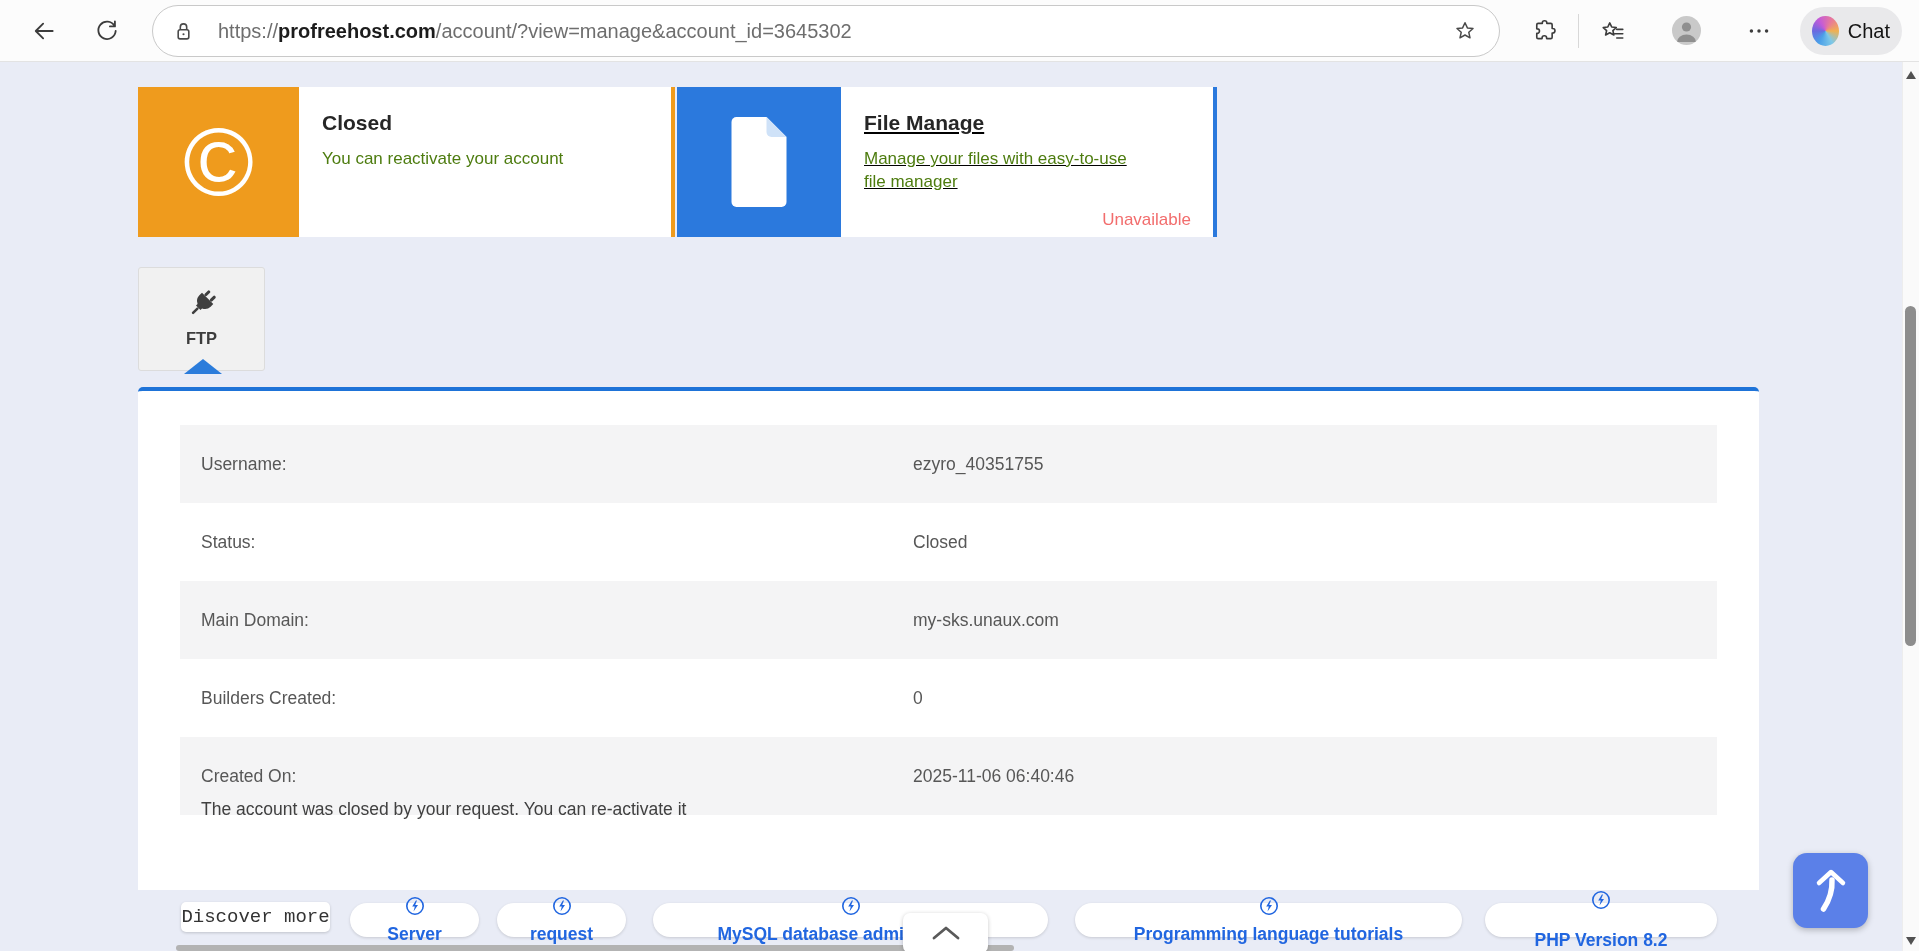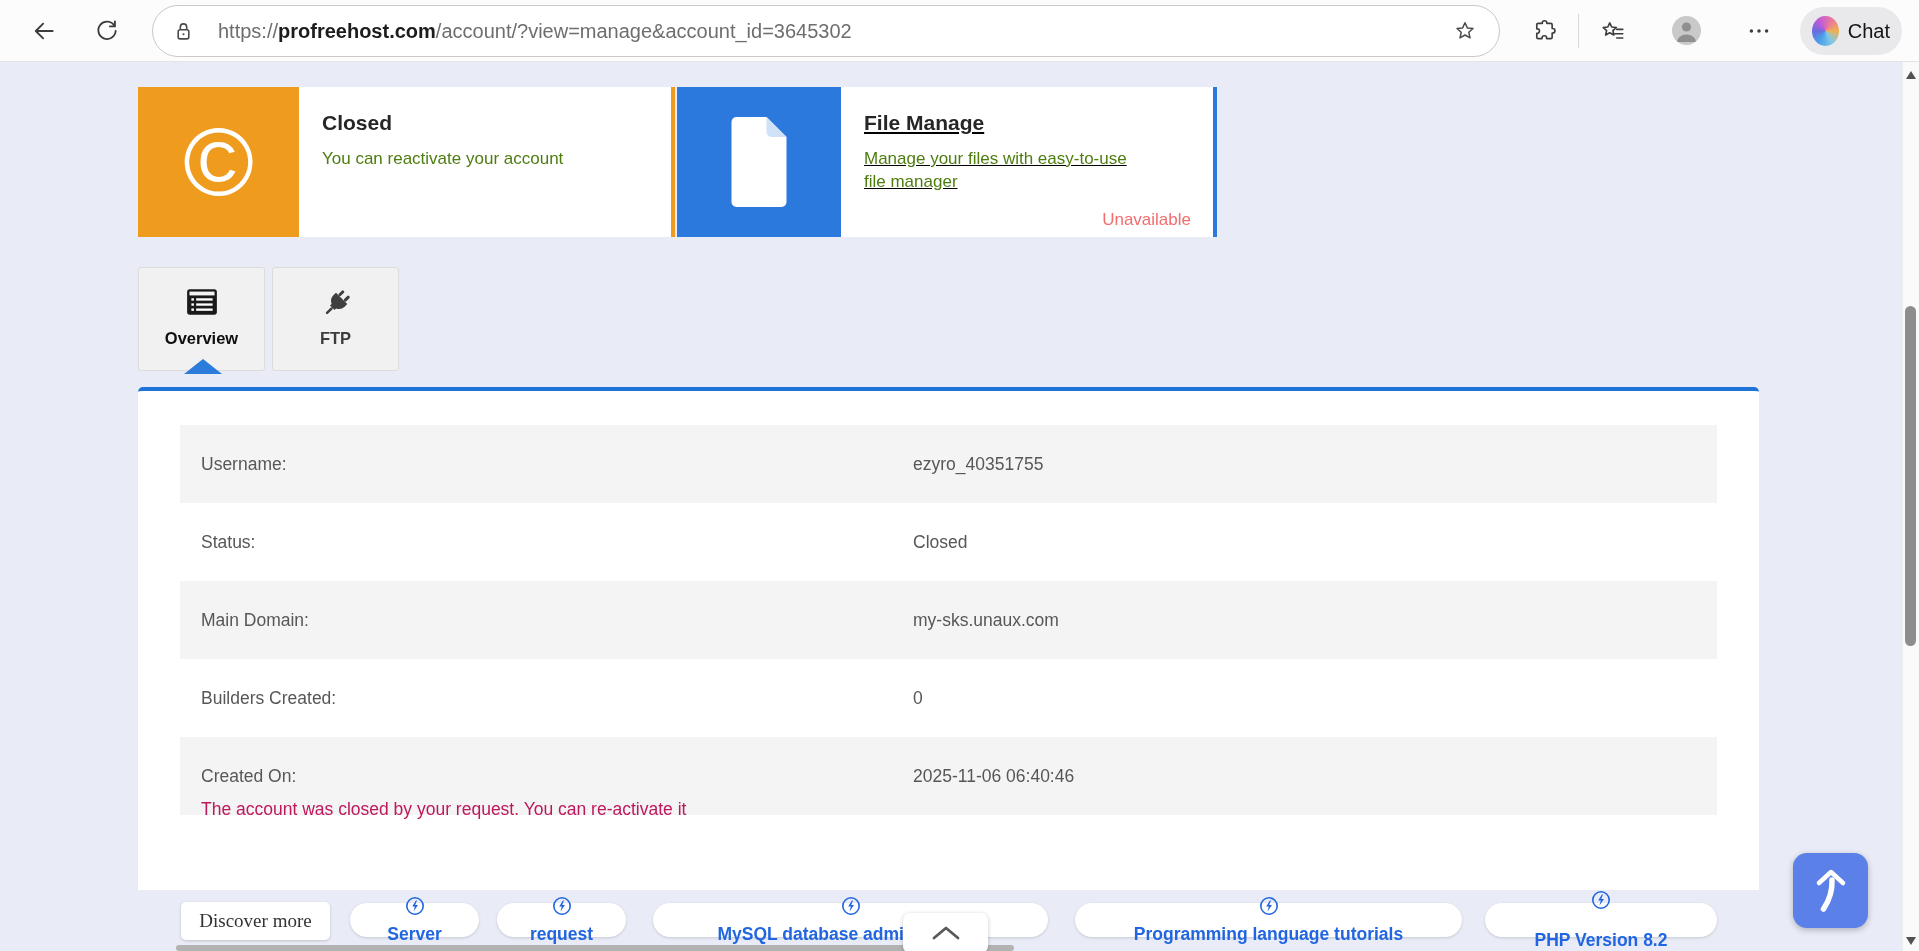--- a/index.html
+++ b/index.html
@@ -55,26 +55,26 @@
   .tab-pointer { position:absolute; left:184px; top:297px; width:0; height:0;
                  border-left:19px solid transparent; border-right:19px solid transparent;
                  border-bottom:15px solid #2b7cdb; }
   
   .panel { position:absolute; left:138px; top:325px; width:1621px; height:503px; background:#fff;
            border-top:4px solid #1e73d8; border-radius:5px 5px 0 0; }
   .rows { position:absolute; left:42px; top:34px; width:1537px; }
   .row { height:78px; display:flex; align-items:center; padding-left:21px; font-size:17.5px; color:#575757; }
   .row:nth-child(odd) { background:#f4f4f5; }
   .row .lbl { width:712px; flex:none; }
-  .panel-msg { position:absolute; left:63px; top:408px; font-size:17.5px; color:#be185d; }
-  
-  .discover-box { position:absolute; left:181px; top:840px; width:149px; height:38px; background:#fff;
+  .panel-msg { position:absolute; left:63px; top:408px; font-size:17.5px; color:#404040; }
+  
+  .discover-box { position:absolute; left:181px; top:840px; width:149px; height:30px; background:#fff;
                   border-radius:5px; box-shadow:0 1px 3px rgba(0,0,0,.18);
                   display:flex; align-items:center; justify-content:center;
-                  font-family:Liberation Serif, serif; font-size:19px; color:#333; }
+                  font-family:Liberation Mono, monospace; font-size:19px; color:#333; }
   .chip { position:absolute; top:841px; height:34px; border-radius:18px; background:#fff;
           box-shadow:0 1px 3px rgba(0,0,0,.15); display:flex; align-items:center; justify-content:center;
           gap:8px; color:#2166e0; font-weight:700; font-size:17.5px; cursor:pointer; white-space:nowrap;flex-direction:column; }
   .chip svg { flex:none; }
   .chip-server { left:350px; width:129px; }
   .chip-servers { left:497px; width:129px; }
   .chip-mysql { left:653px; width:395px; }
   .chip-prog { left:1075px; width:387px; }
   .chip-php { left:1485px; width:232px;gap:20px; }
   .hstrip { position:absolute; left:176px; top:883px; width:838px; height:6px; background:#b3b3b3; border-radius:3px; }
@@ -186,35 +186,20 @@
       </div>
       <div class="card-body">
         <div class="card-title">File Manage</div>
         <div class="card-desc">Manage your files with easy-to-use file manager</div>
         <div class="unavailable">Unavailable</div>
       </div>
     </div>
     <div class="accent accent2"></div>
 
     <div class="tabs">
-      <div class="tab active">
-        <div class="t-icon">
-          <svg width="34" height="30" viewBox="0 0 32 28">
-            <rect x="2" y="2" width="28" height="24" rx="2.5" fill="#1a1a1a"></rect>
-            <rect x="4.2" y="4.2" width="23.6" height="3.6" fill="#ffffff" opacity=".95"></rect>
-            <rect x="6" y="10.5" width="2.4" height="2.2" fill="#ffffff"></rect>
-            <rect x="10.5" y="10.5" width="15.5" height="2.2" fill="#ffffff"></rect>
-            <rect x="6" y="15.3" width="2.4" height="2.2" fill="#ffffff"></rect>
-            <rect x="10.5" y="15.3" width="15.5" height="2.2" fill="#ffffff"></rect>
-            <rect x="6" y="20.1" width="2.4" height="2.2" fill="#ffffff"></rect>
-            <rect x="10.5" y="20.1" width="15.5" height="2.2" fill="#ffffff"></rect>
-          </svg>
-        </div>
-        <div class="t-label">Overview</div>
-      </div>
       <div class="tab">
         <div class="t-icon">
           <svg width="34" height="34" viewBox="0 0 32 32">
             <g transform="rotate(45 16 16)" fill="#3f3f3f">
               <rect x="11" y="2" width="2.8" height="6.5" rx="1.2"></rect>
               <rect x="18.2" y="2" width="2.8" height="6.5" rx="1.2"></rect>
               <path d="M8.5 8.5h15v3.5a7.5 7.5 0 0 1-4.5 6.9V21h-6v-2.1a7.5 7.5 0 0 1-4.5-6.9z"></path>
               <rect x="14.8" y="21" width="2.4" height="8" rx="1.1"></rect>
             </g>
           </svg>

